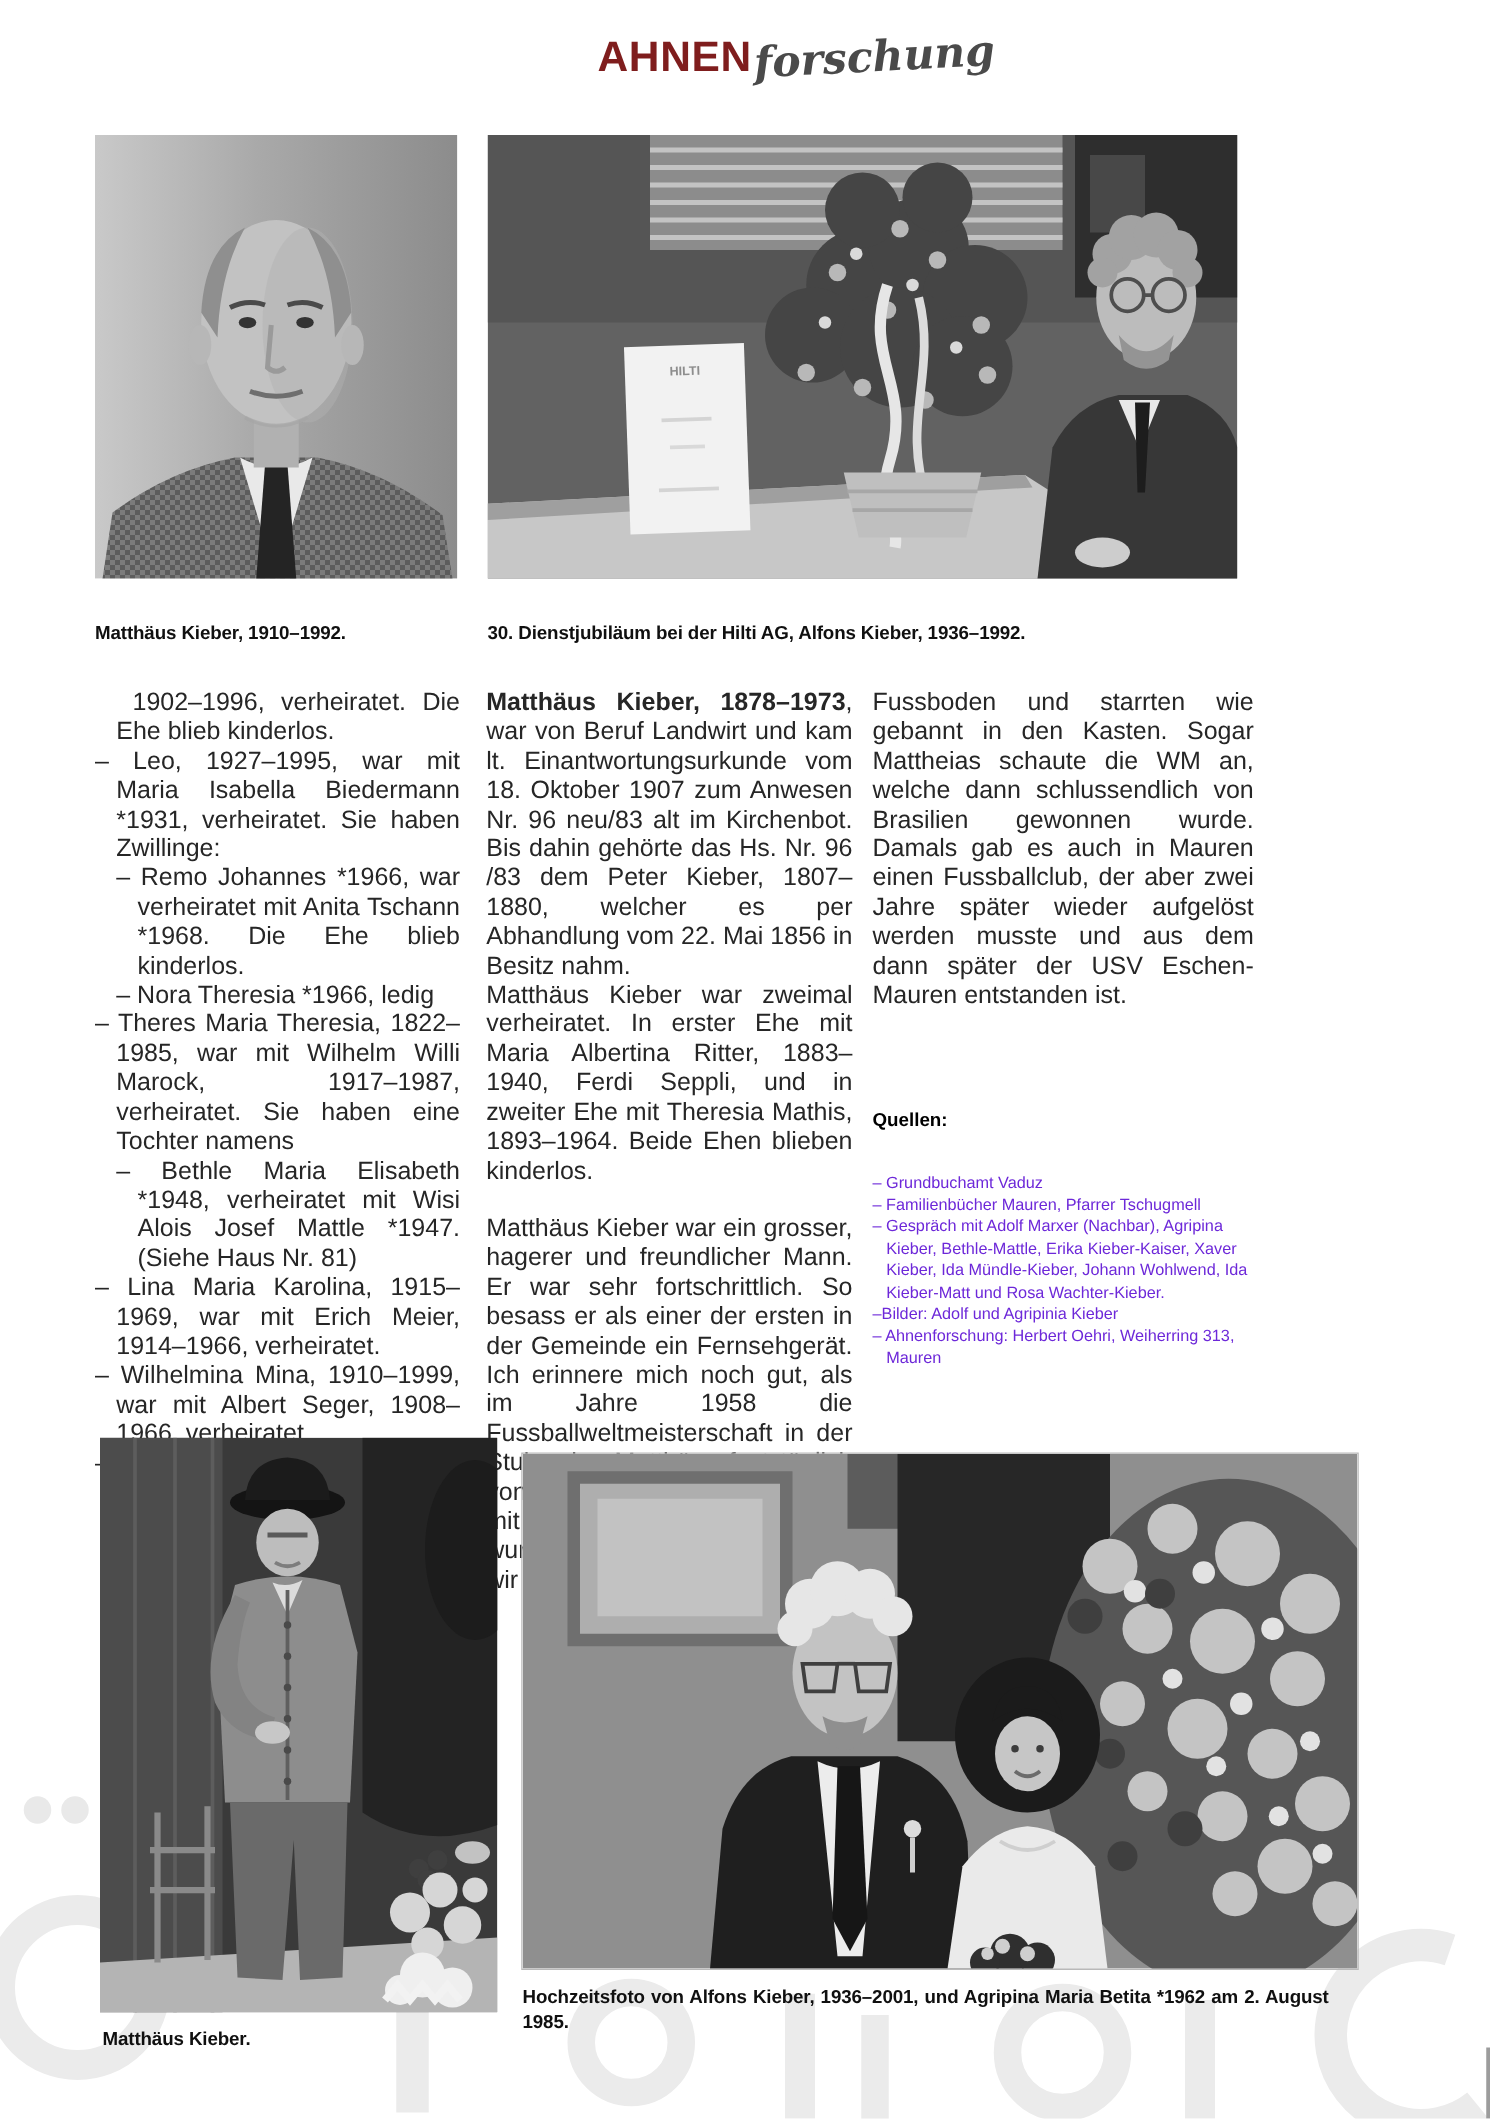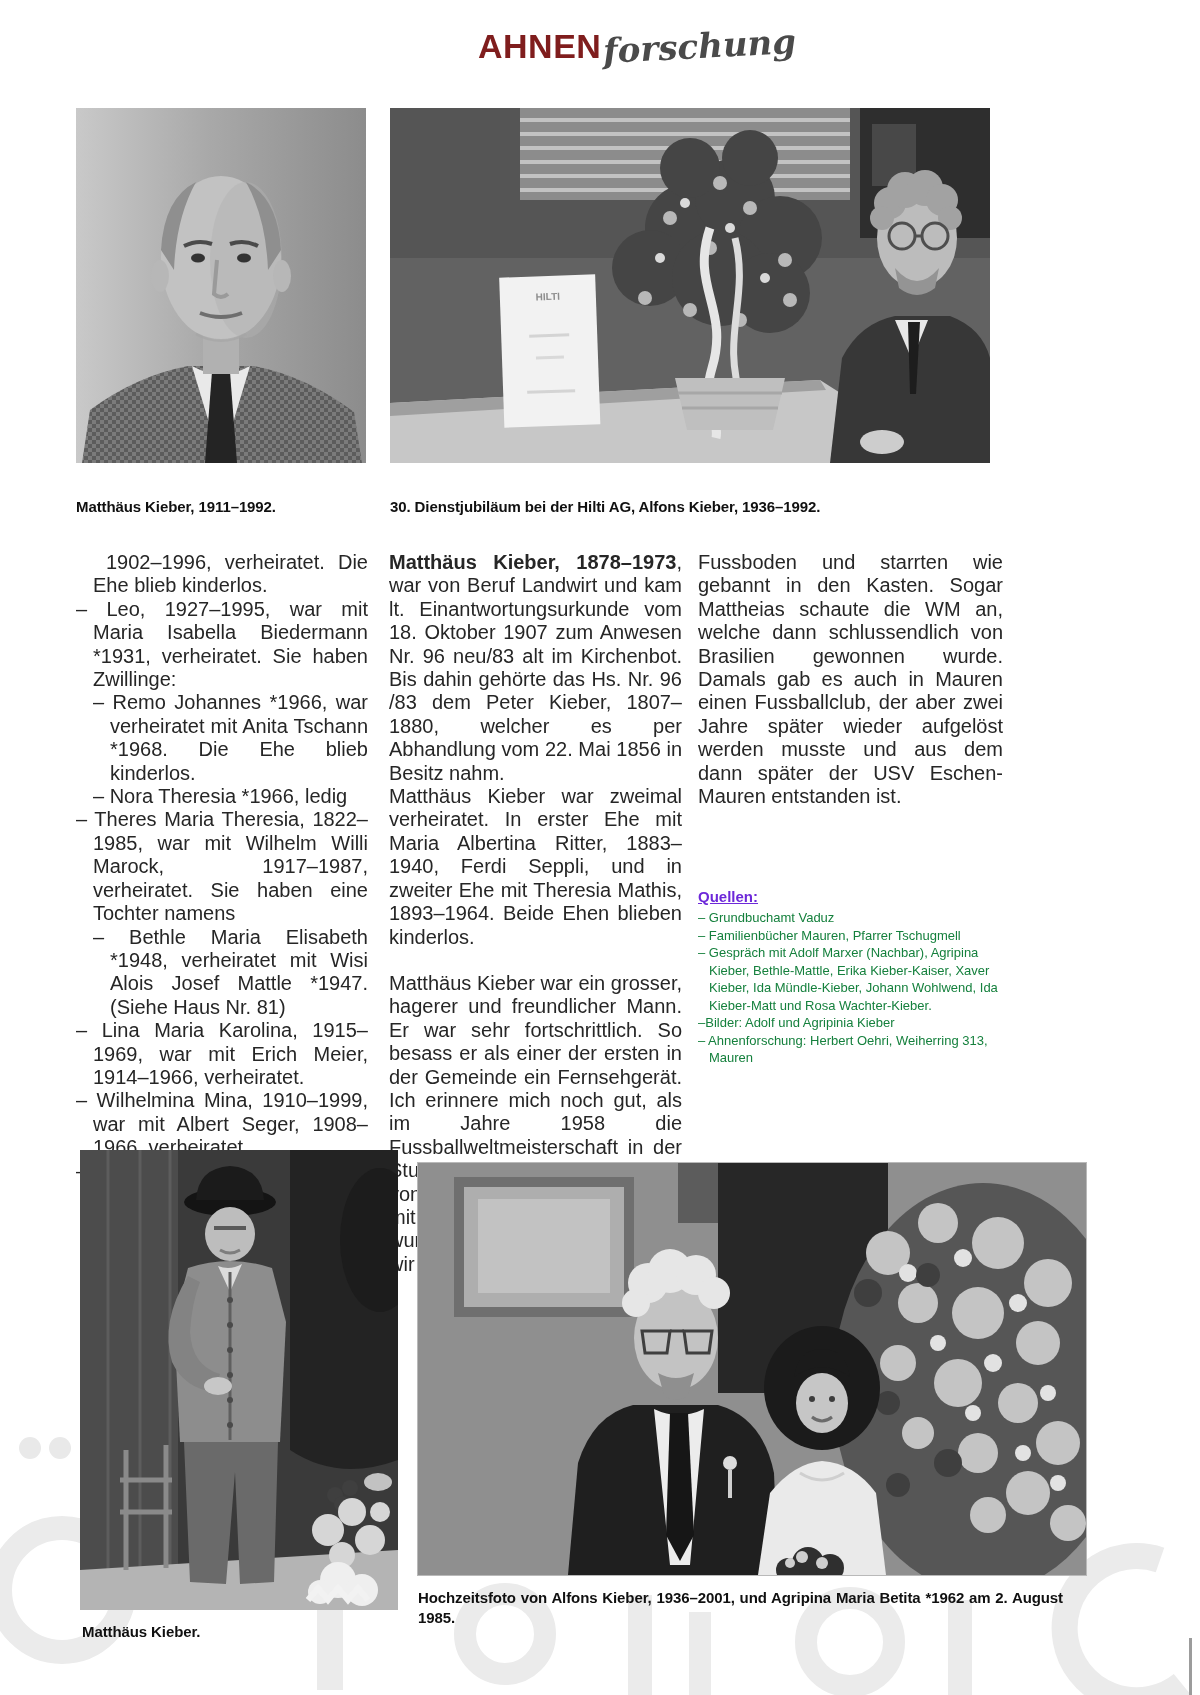--- a/index.html
+++ b/index.html
@@ -32,23 +32,23 @@
   #col2{left:389px;width:293px;}
   #col3{left:698px;width:305px;}
   .col p{margin:0;}
   .li.l0{padding-left:17px;text-indent:-17px;}
   .li.l1{padding-left:34px;text-indent:-17px;}
   .li.cont{padding-left:17px;text-indent:13px;}
   .gap-top{margin-top:23px !important;}
   .lead{font-weight:bold;}
   
   .quellen{position:absolute;left:698px;top:888px;width:322px;z-index:2;}
-  .quellen h3{margin:0 0 4px 0;font-size:15px;font-weight:bold;color:#6d28d9;text-decoration:underline;}
+  .quellen h3{margin:0 0 32px 0;font-size:15px;font-weight:bold;color:#000000;}
   .quellen p{margin:0;font-size:13px;line-height:17.5px;text-align:left;
-             padding-left:11px;text-indent:-11px;color:#15803d;}
+             padding-left:11px;text-indent:-11px;color:#6d28d9;}
   
   .watermark{position:absolute;inset:0;z-index:1;pointer-events:none;}
 </style>
 </head>
 <body>
 
 <div class="page">
 
   <svg class="watermark" width="1200" height="1695" viewBox="0 0 1200 1695">
     <g stroke="#ebebeb" fill="none">
@@ -168,21 +168,21 @@
       <g stroke="#4e4e4e" stroke-width="3" fill="none">
         <circle cx="512" cy="128" r="13"></circle>
           <circle cx="545" cy="128" r="13"></circle>
           <path d="M525 128 h7"></path>
       </g>
       <path d="M505 160 Q527 186 549 160 L545 180 Q527 194 509 180 Z" fill="#949494"></path>
       <ellipse cx="492" cy="334" rx="22" ry="12" fill="#cdcdcd"></ellipse>
     </svg>
   </figure>
 
-  <div class="cap" style="left:76px;top:497px;width:300px;">Matthäus Kieber, 1911–1992.</div>
+  <div class="cap" style="left:76px;top:497px;width:300px;">Matthäus Kieber, 1910–1992.</div>
   <div class="cap" style="left:390px;top:497px;width:620px;">30. Dienstjubiläum bei der Hilti AG, Alfons Kieber, 1936–1992.</div>
 
   <section class="col" id="col1">
     <p class="li cont">1902–1996, verheiratet. Die Ehe blieb kinderlos.</p>
     <p class="li l0">– Leo, 1927–1995, war mit Maria Isa­bella Biedermann *1931, verheiratet. Sie haben Zwillinge:</p>
     <p class="li l1">– Remo Johannes *1966, war verhei­ratet mit Anita Tschann *1968. Die Ehe blieb kinderlos.</p>
     <p class="li l1">– Nora Theresia *1966, ledig</p>
     <p class="li l0">– Theres Maria Theresia, 1822–1985, war mit Wilhelm Willi Marock, 1917–1987, verheiratet. Sie haben eine Tochter namens</p>
     <p class="li l1">– Bethle Maria Elisabeth *1948, ver­heiratet mit Wisi Alois Josef Mattle *1947. (Siehe Haus Nr. 81)</p>
     <p class="li l0">– Lina Maria Karolina, 1915–1969, war mit Erich Meier, 1914–1966, verheira­tet.</p>

